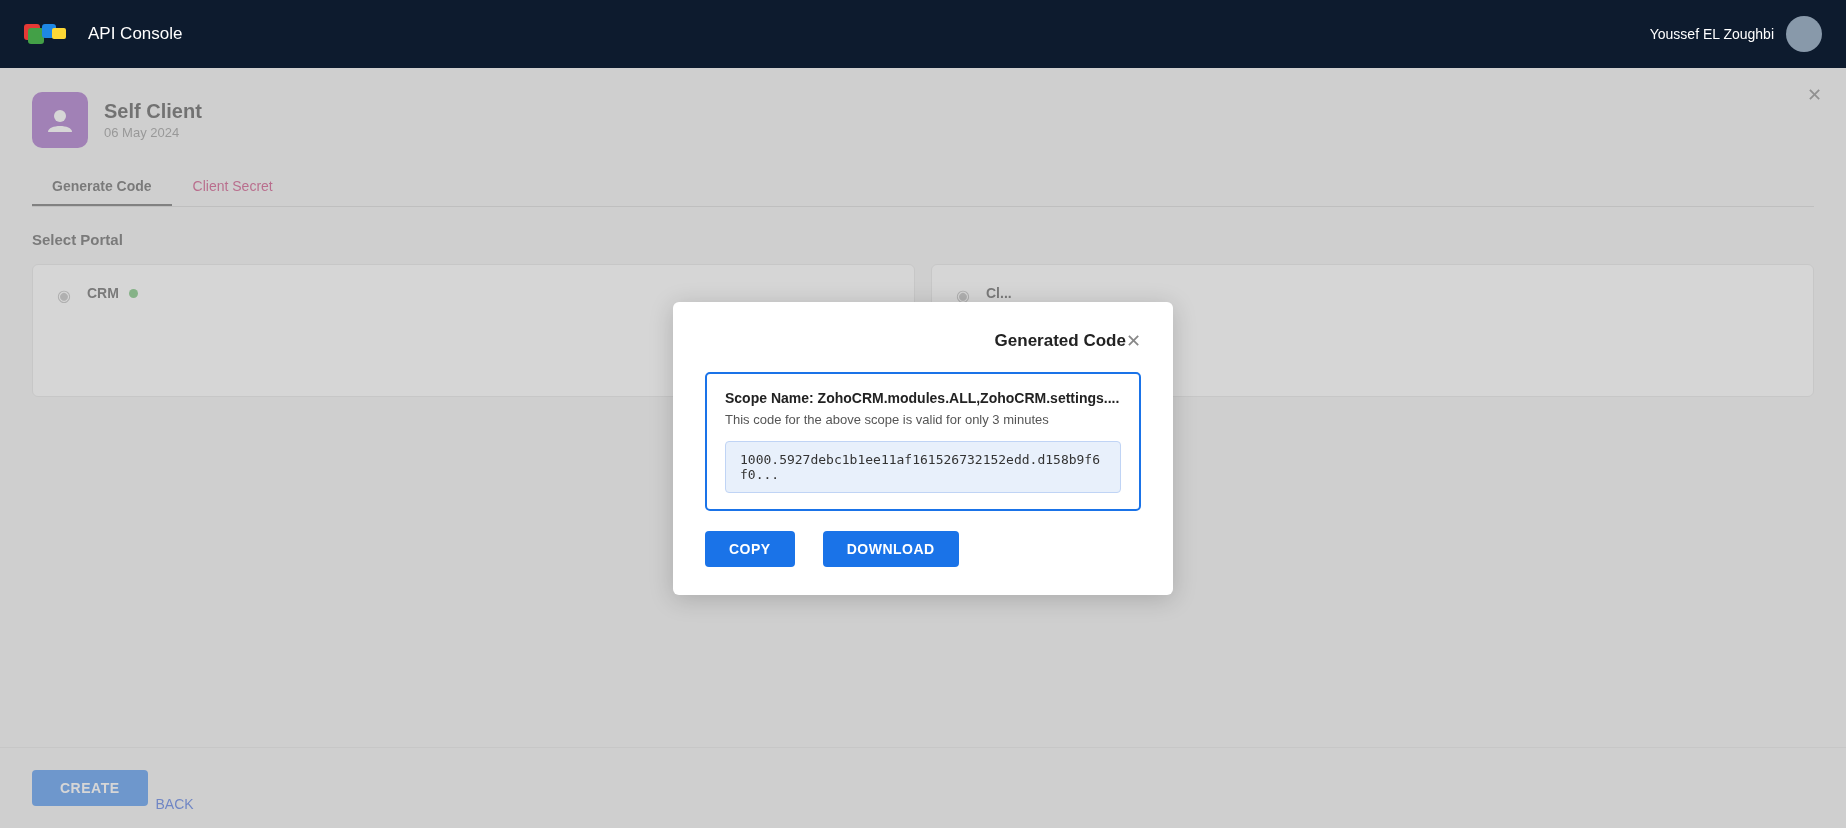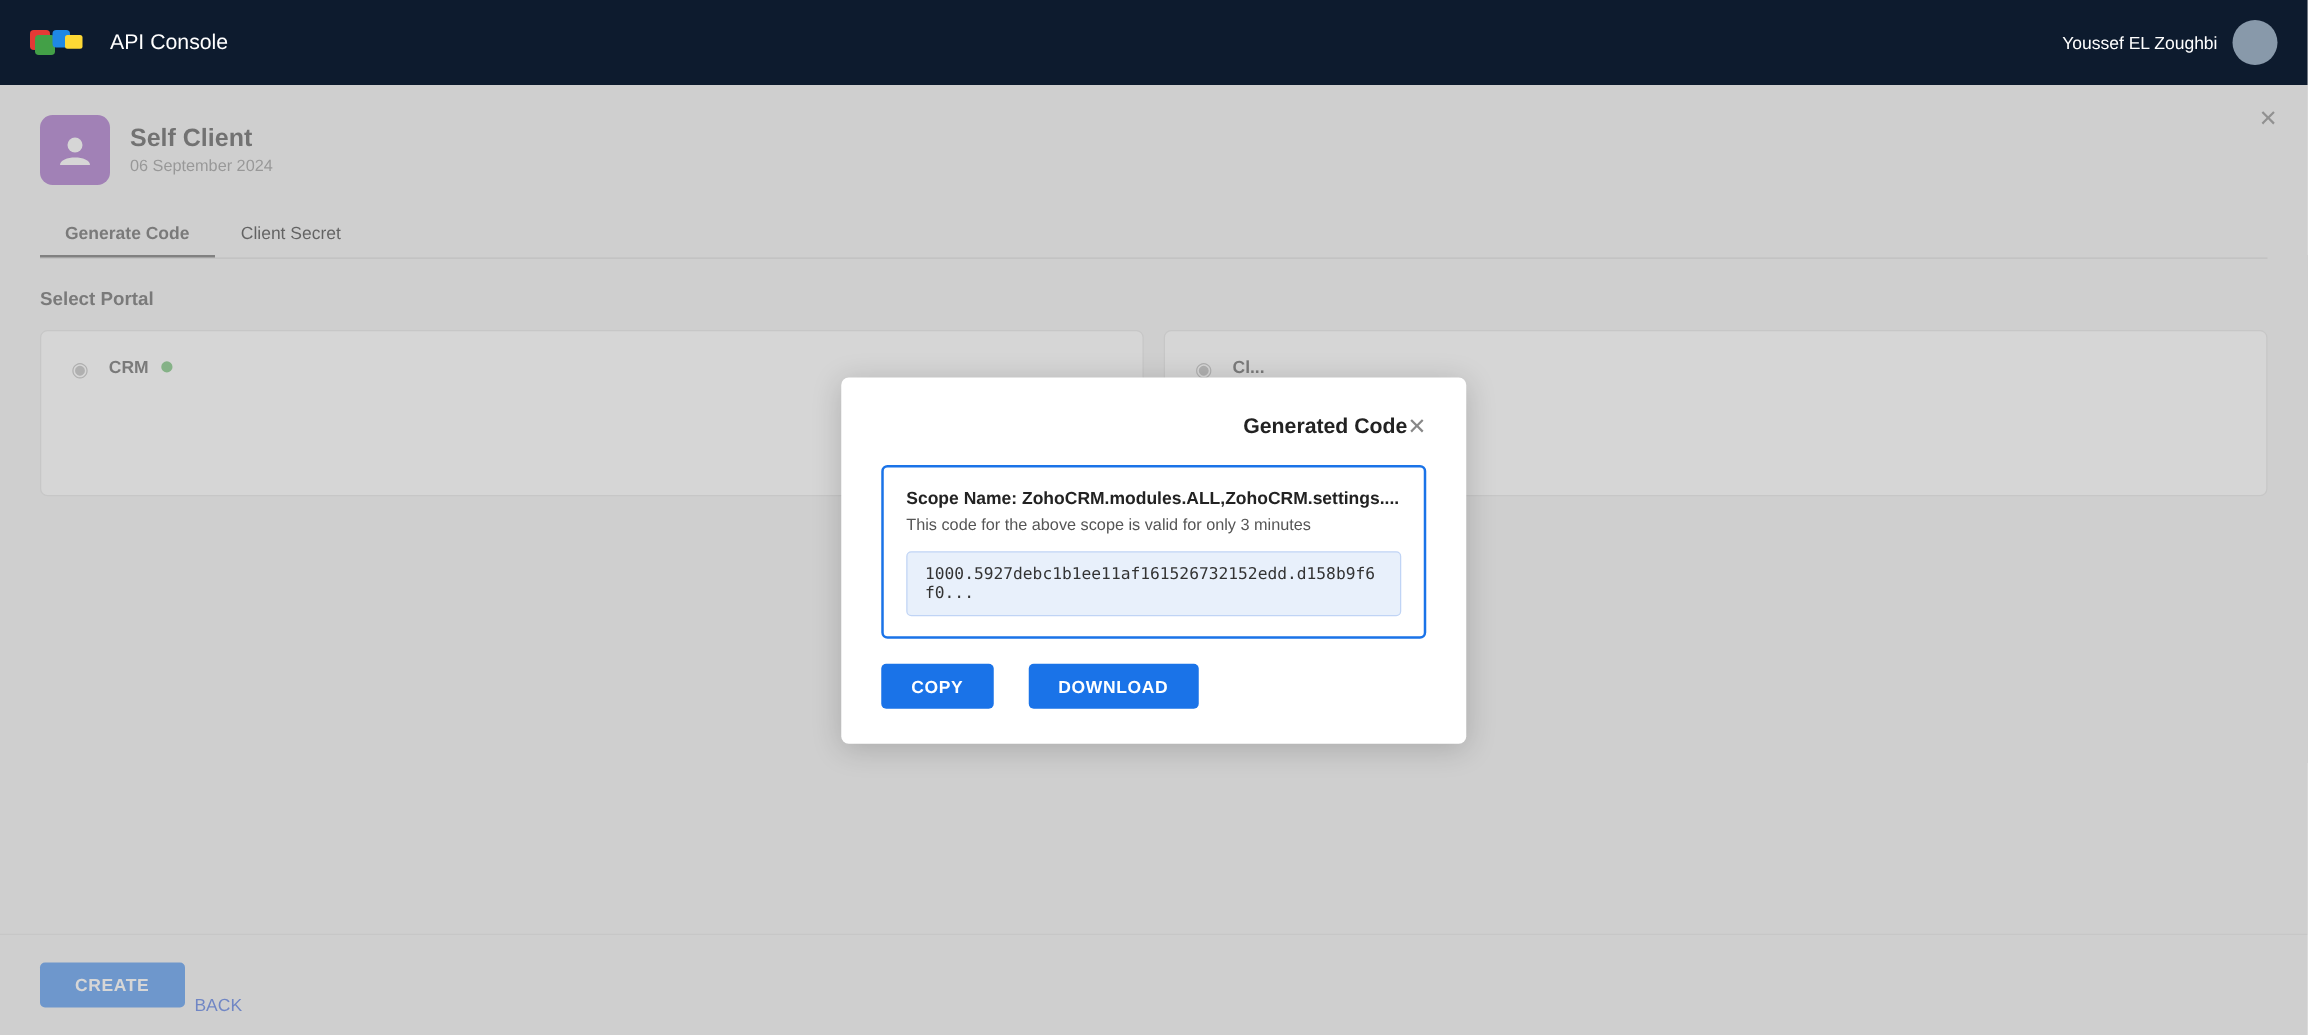--- a/index.html
+++ b/index.html
@@ -116,21 +116,21 @@
     .tabs {
       display: flex;
       gap: 1px;
       border-bottom: 1px solid #ccc;
       margin-bottom: 24px;
     }
     .tab {
       padding: 10px 20px;
       font-size: 14px;
       cursor: pointer;
-      color: #000000;
+      color: #be185d;
       border-bottom: 2px solid transparent;
     }
     .tab.active {
       color: #333;
       border-bottom: 2px solid #444;
       font-weight: 600;
     }
 
     
     .section-title {
@@ -382,21 +382,21 @@
 
     <div class="client-header">
       <div class="client-icon">
         <svg width="28" height="28" viewBox="0 0 28 28">
           <circle cx="14" cy="10" r="6" fill="white"></circle>
           <path d="M2 26 C2 18 26 18 26 26" fill="white"></path>
         </svg>
       </div>
       <div class="client-info">
         <div class="client-name">Self Client</div>
-        <div class="client-date">06 September 2024</div>
+        <div class="client-date">06 May 2024</div>
       </div>
     </div>
 
     <div class="tabs">
       <div class="tab active">Generate Code</div>
       <div class="tab">Client Secret</div>
     </div>
 
     <div class="section-title">Select Portal</div>
 

